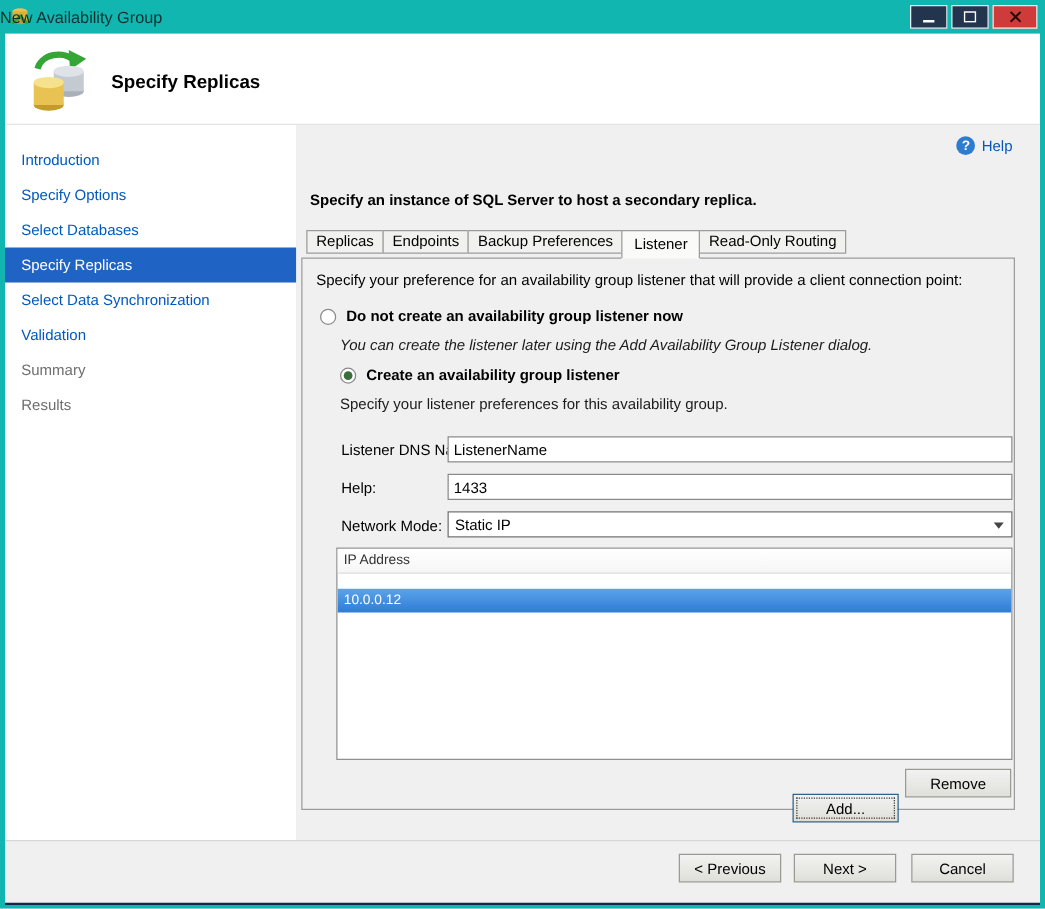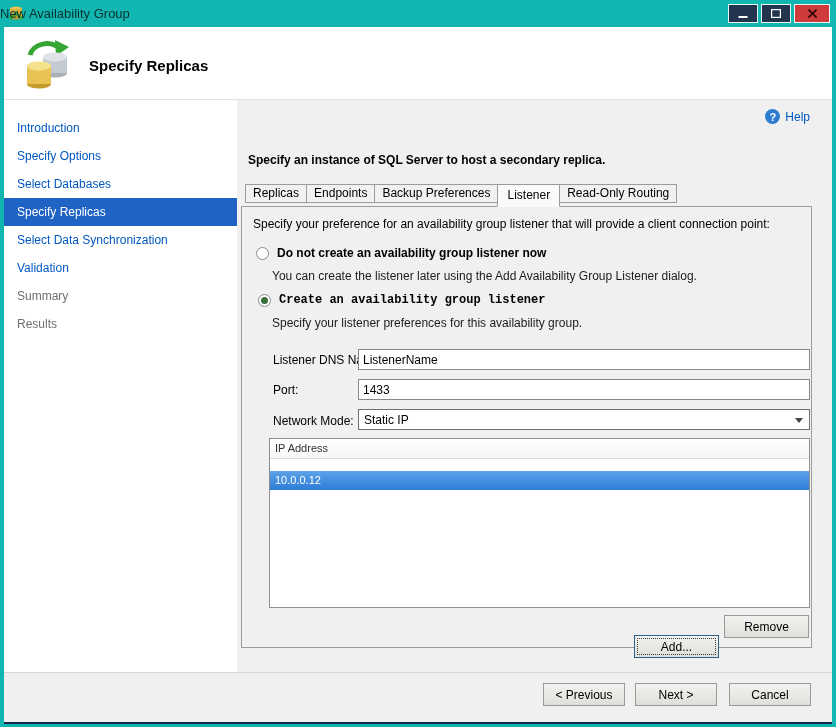--- a/index.html
+++ b/index.html
@@ -175,32 +175,32 @@
         </div>
 
         <div class="panel">
 
           <div class="panel-desc">Specify your preference for an availability group listener that will provide a client connection point:</div>
 
           <div class="radio-row" style="left:14px; top:39px;">
             <span class="radio"></span>
             <span class="radio-label">Do not create an availability group listener now</span>
           </div>
-          <div class="radio-desc" style="top:62px;">You can create the listener later using the Add Availability Group Listener dialog.</div>
-
-          <div class="radio-row" style="left:16px; top:86px;font-family:Liberation Mono, monospace;">
+          <div class="radio-desc" style="top:62px;font-style:italic;">You can create the listener later using the Add Availability Group Listener dialog.</div>
+
+          <div class="radio-row" style="left:30px; top:86px;">
             <span class="radio checked"></span>
             <span class="radio-label">Create an availability group listener</span>
           </div>
           <div class="radio-desc" style="top:109px;">Specify your listener preferences for this availability group.</div>
 
           <div class="field-label" style="top:146px;">Listener DNS Name:</div>
           <input class="textbox" style="top: 142px;" value="ListenerName">
 
-          <div class="field-label" style="top:176px;">Port:</div>
+          <div class="field-label" style="top:176px;">Help:</div>
           <input class="textbox" style="top: 172px;" value="1433">
 
           <div class="field-label" style="top:207px;">Network Mode:</div>
           <div class="combobox" style="top:202px;">
             <span>Static IP</span>
             <span class="combo-arrow"></span>
           </div>
 
           <div class="iplist">
             <div class="iplist-header">IP Address</div>

